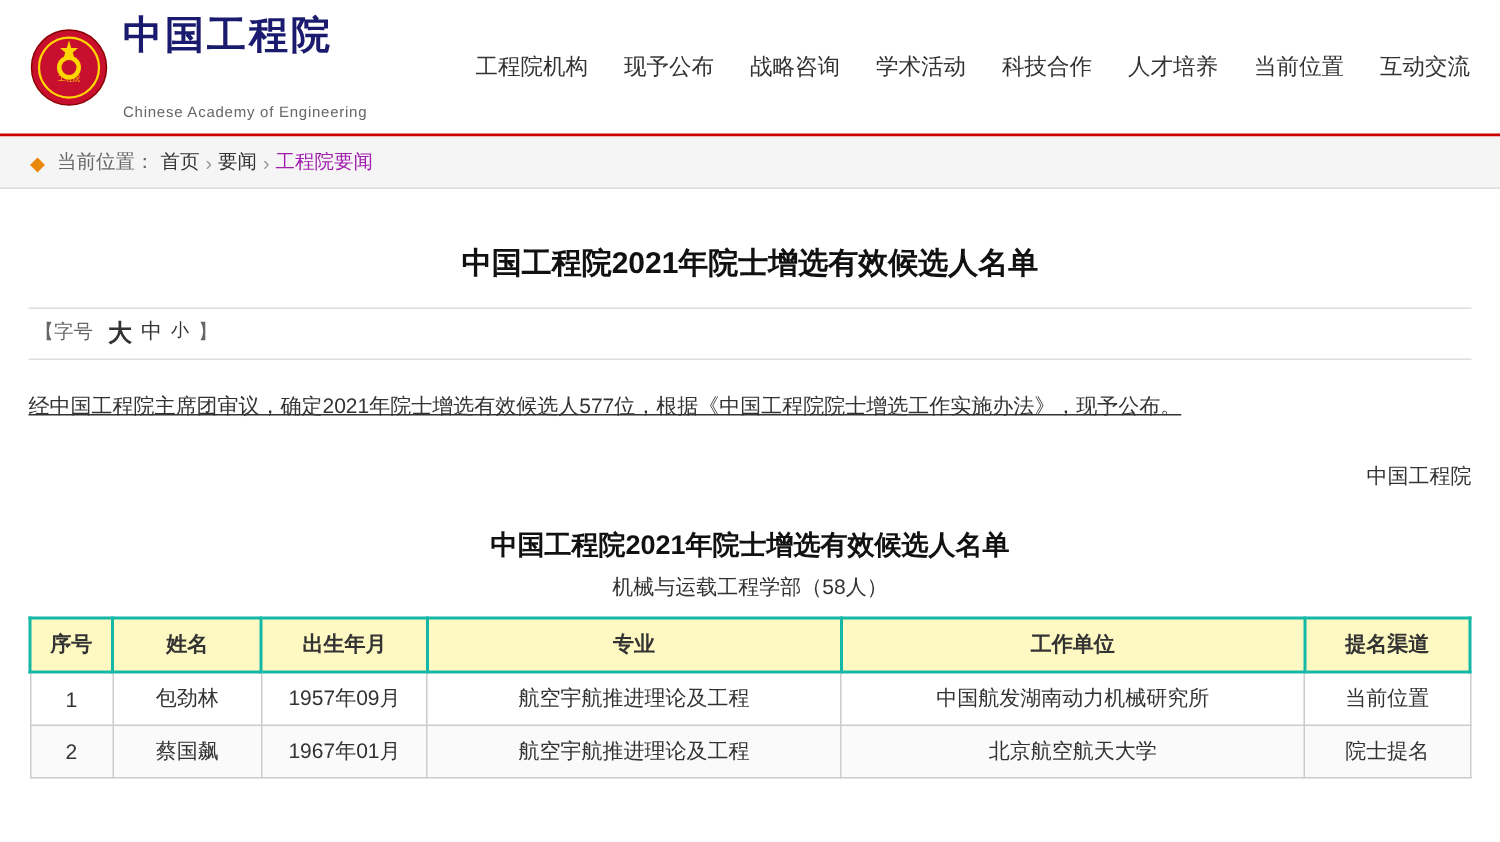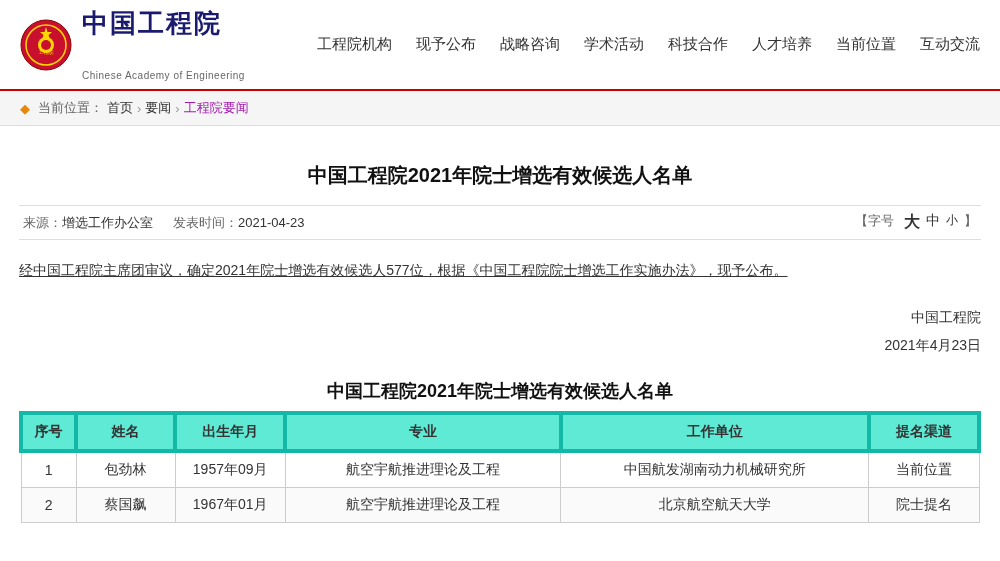--- a/index.html
+++ b/index.html
@@ -151,22 +151,22 @@
     }
 
     
     .data-table {
       width: 100%;
       border-collapse: collapse;
       font-size: 14px;
       margin-top: 6px;
     }
     .data-table th {
-      background: #5eead4;
-      border: 4px solid #14b8a6;
+      background: #fef9c3;
+      border: 2px solid #14b8a6;
       padding: 8px 6px;
       text-align: center;
       font-weight: bold;
       color: #333;
     }
     .data-table td {
       border: 1px solid #ccc;
       padding: 8px 6px;
       text-align: center;
       color: #333;
@@ -223,47 +223,39 @@
   <span class="breadcrumb-link">要闻</span>
   <span class="breadcrumb-separator">›</span>
   <span class="breadcrumb-current">工程院要闻</span>
 </div>
 
 <div class="main-content">
 
   <h1 class="article-title">中国工程院2021年院士增选有效候选人名单</h1>
 
   <div class="meta-bar">
-    <div class="meta-left">
-      <span>
-        <span class="meta-label">来源：</span><span class="meta-value">增选工作办公室</span>
-      </span>
-      <span>
-        <span class="meta-label">发表时间：</span><span class="meta-value">2021-04-23</span>
-      </span>
-    </div>
     <div class="font-size-control">
       <span class="font-size-label">【字号</span>
       <span class="font-size-btn large">大</span>
       <span class="font-size-btn medium">中</span>
       <span class="font-size-btn small">小</span>
       <span>】</span>
     </div>
   </div>
 
   <div class="article-body">
     <p>经中国工程院主席团审议，确定2021年院士增选有效候选人577位，根据《中国工程院院士增选工作实施办法》，现予公布。</p>
   </div>
 
   <div class="signature-block">
     <div>中国工程院</div>
-    <div>2021年4月23日</div>
   </div>
 
   <h2 class="section-title">中国工程院2021年院士增选有效候选人名单</h2>
+  <p class="section-subtitle">机械与运载工程学部（58人）</p>
 
   <table class="data-table">
     <thead>
       <tr>
         <th class="col-seq">序号</th>
         <th class="col-name">姓名</th>
         <th class="col-birth">出生年月</th>
         <th class="col-specialty">专业</th>
         <th class="col-unit">工作单位</th>
         <th class="col-channel">提名渠道</th>

